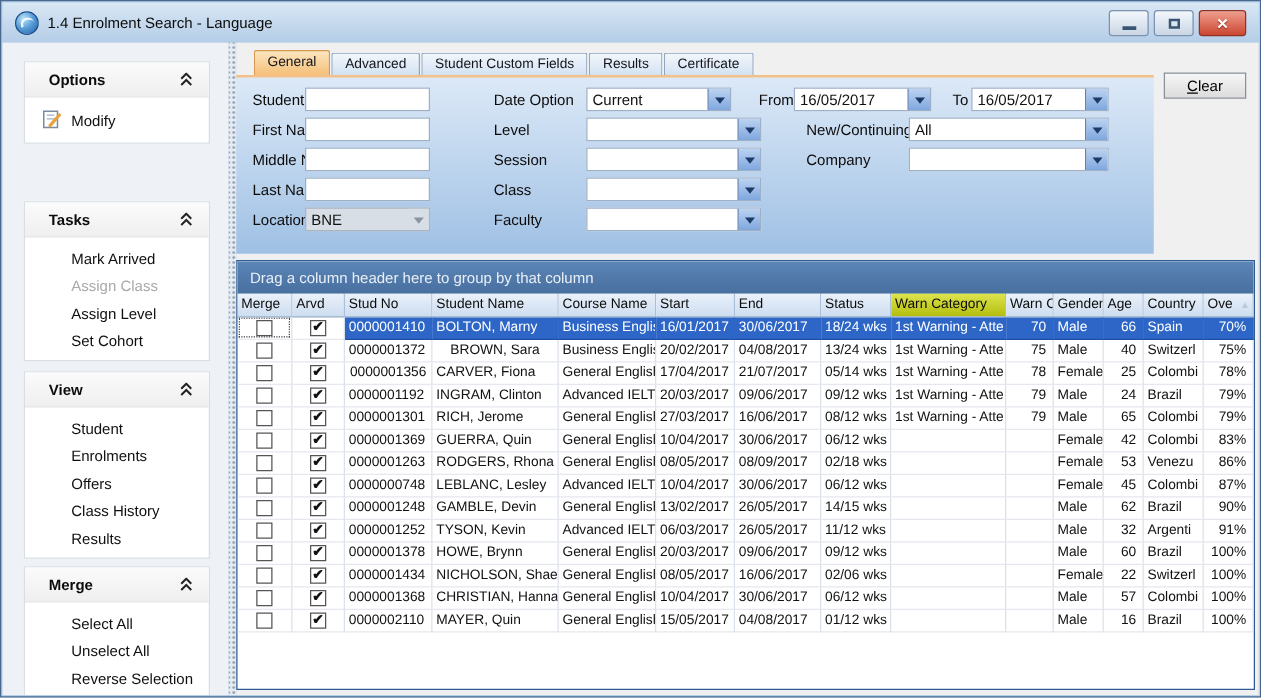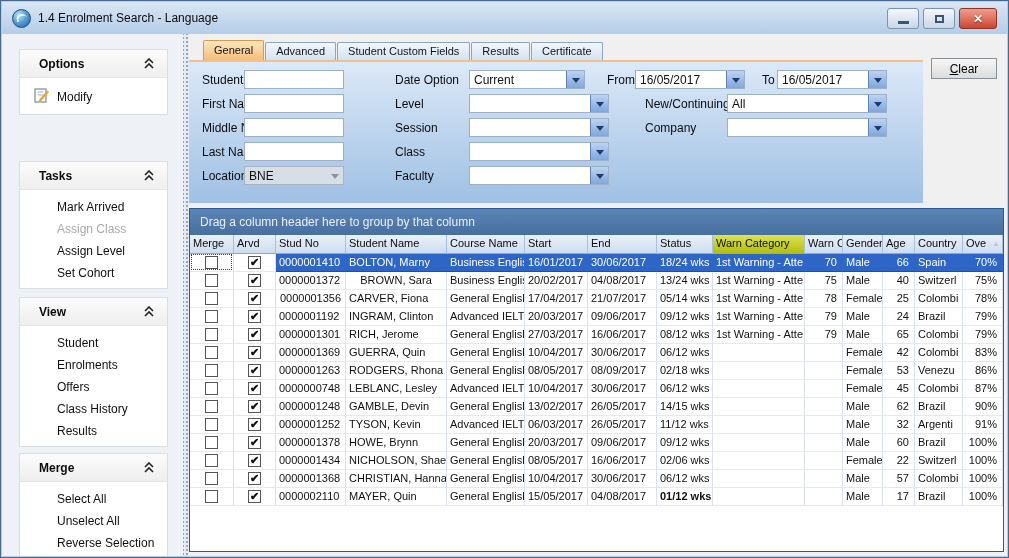--- a/index.html
+++ b/index.html
@@ -555,24 +555,24 @@
               <div class="cb"></div>
             </div>
             <div class="gc" style="width: 42px;">
               <div class="cb">✔</div>
             </div>
             <div class="gc datacell" style="width: 70px;">0000002110</div>
             <div class="gc datacell" style="width: 101px;">MAYER, Quin</div>
             <div class="gc datacell" style="width: 78px;">General English</div>
             <div class="gc datacell" style="width: 63px;">15/05/2017</div>
             <div class="gc datacell" style="width: 69px;">04/08/2017</div>
-            <div class="gc datacell" style="width: 56px; font-weight: bold;">01/12 wks</div>
-            <div class="gc datacell" style="width: 92px;"></div>
-            <div class="gc datacell r" style="width: 38px;"></div>
-            <div class="gc datacell" style="width: 40px;">Male</div>
-            <div class="gc datacell r" style="width: 32px;">17</div>
+            <div class="gc datacell" style="width: 56px;">01/12 wks</div>
+            <div class="gc datacell" style="width: 92px;"></div>
+            <div class="gc datacell r" style="width: 38px;"></div>
+            <div class="gc datacell" style="width: 40px;">Male</div>
+            <div class="gc datacell r" style="width: 32px;">16</div>
             <div class="gc datacell" style="width: 48px;">Brazil</div>
             <div class="gc datacell r" style="width: 40px;">100%</div>
           </div>
         </div>
     </div>
   </div>
 </div>
 
 </body></html>

